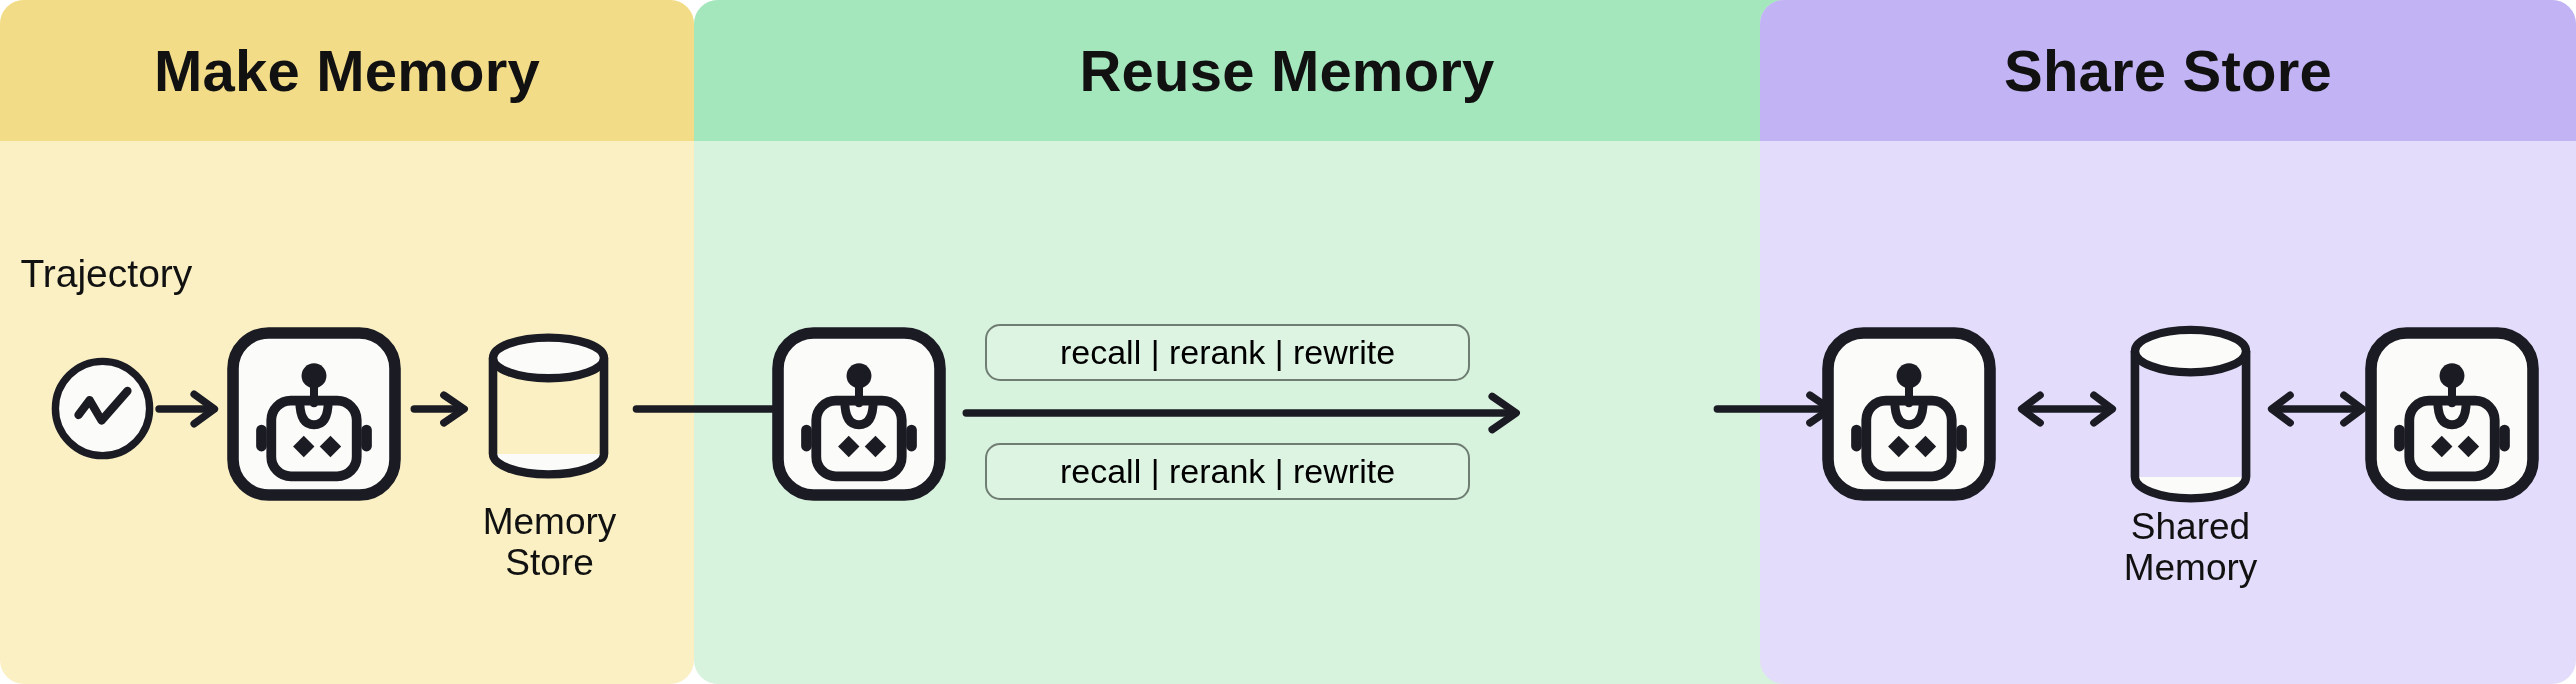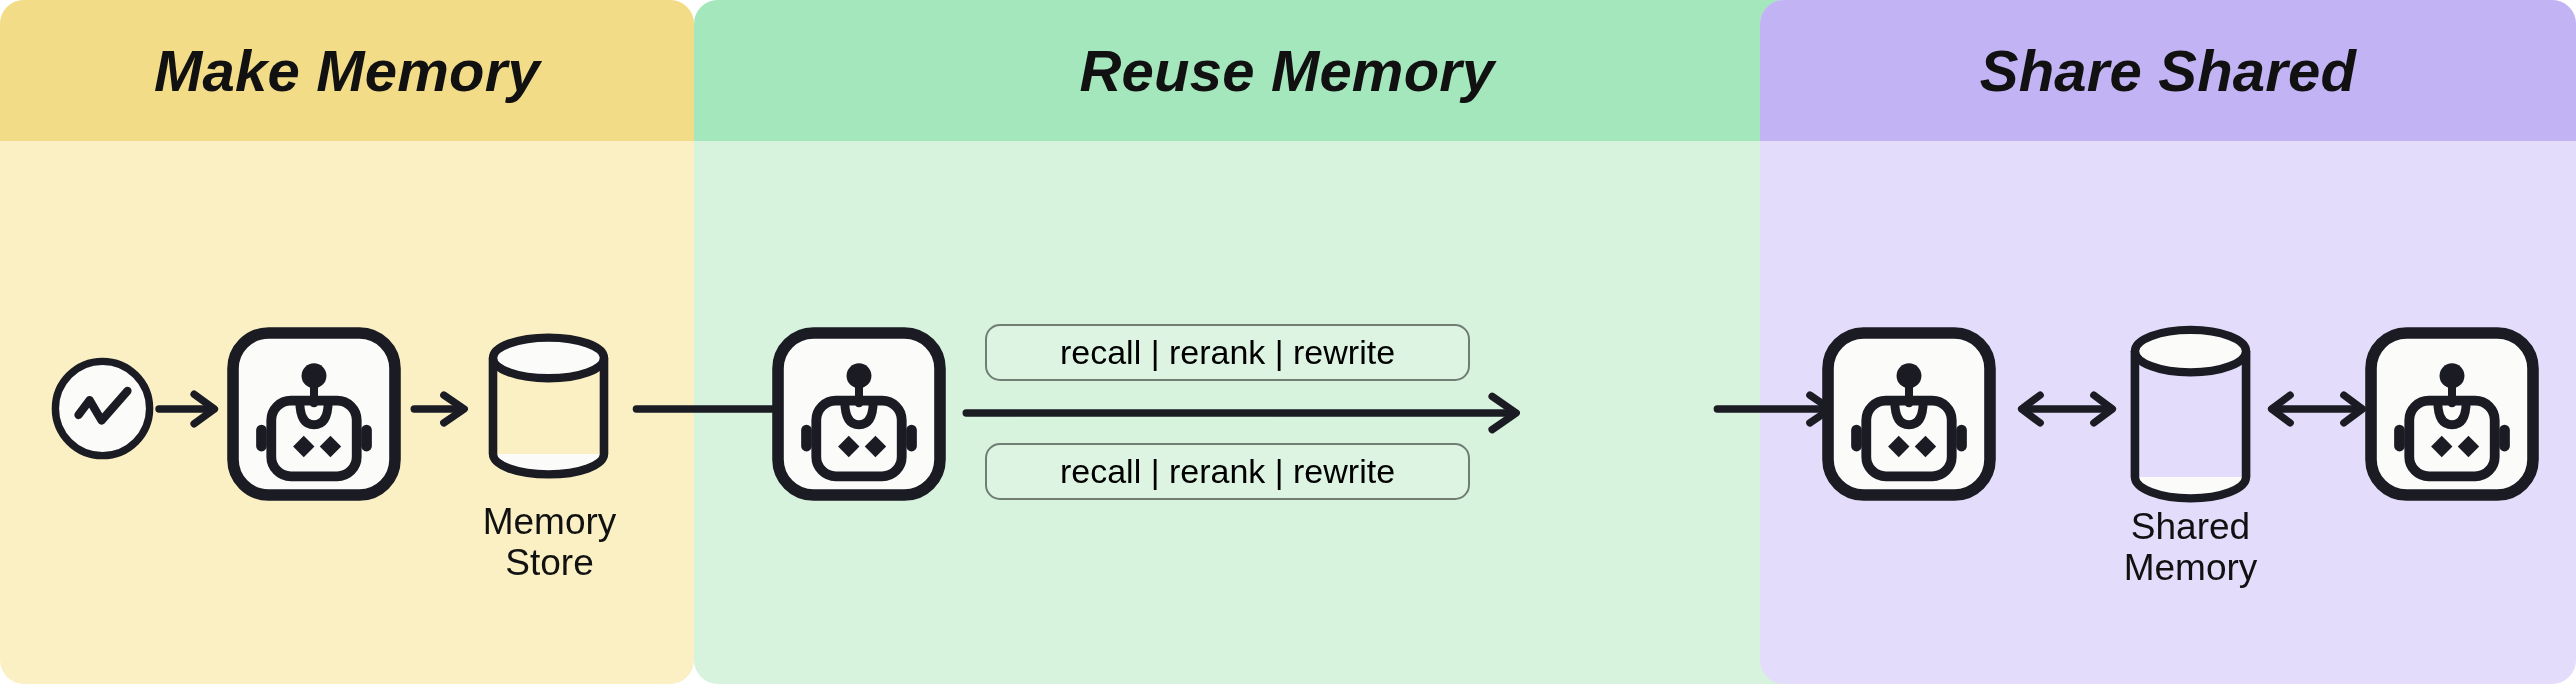--- a/index.html
+++ b/index.html
@@ -16,21 +16,20 @@
     height: 684px;
     overflow: hidden;
     background: #ffffff;
   }
 
   
   .band {
     position: absolute;
     top: 0;
     height: 684px;
-    font-style: italic;
   }
   .band-body {
     position: absolute;
     left: 0; right: 0;
     top: 0; bottom: 0;
     border-radius: 24px;
   }
   .band-header {
     position: absolute;
     left: 0; right: 0;
@@ -104,24 +103,25 @@
   <div class="band" id="band-reuse">
     <div class="band-body" style="background:#D7F2DD"></div>
     <div class="band-header" style="background:#A4E7BD">
       <div class="band-title">Reuse Memory</div>
     </div>
   </div>
 
   <div class="band" id="band-share">
     <div class="band-body" style="background:#E3DCFA"></div>
     <div class="band-header" style="background:#C2B3F4">
-      <div class="band-title">Share Shared</div>
+      <div class="band-title">Share Store</div>
     </div>
   </div>
 
+  <div class="label label-left" style="left:20.4px; top:252px; font-size:39px;">Trajectory</div>
 
   <div class="node" style="left:48px; top:354px; width:109px; height:109px;">
     <svg width="109" height="109" viewBox="0 0 118 118">
       <circle cx="59" cy="59" r="51" fill="#fbfbf9" stroke="#1b1b24" stroke-width="8"></circle>
       <polyline points="33,66 45,50 58,72 86,40" fill="none" stroke="#1b1b24" stroke-width="9" stroke-linecap="round" stroke-linejoin="round"></polyline>
     </svg>
   </div>
 
   <div class="node" style="left:159px; top:384px; width:61px; height:50px;">
     <svg width="61" height="50" viewBox="0 0 66 54">

